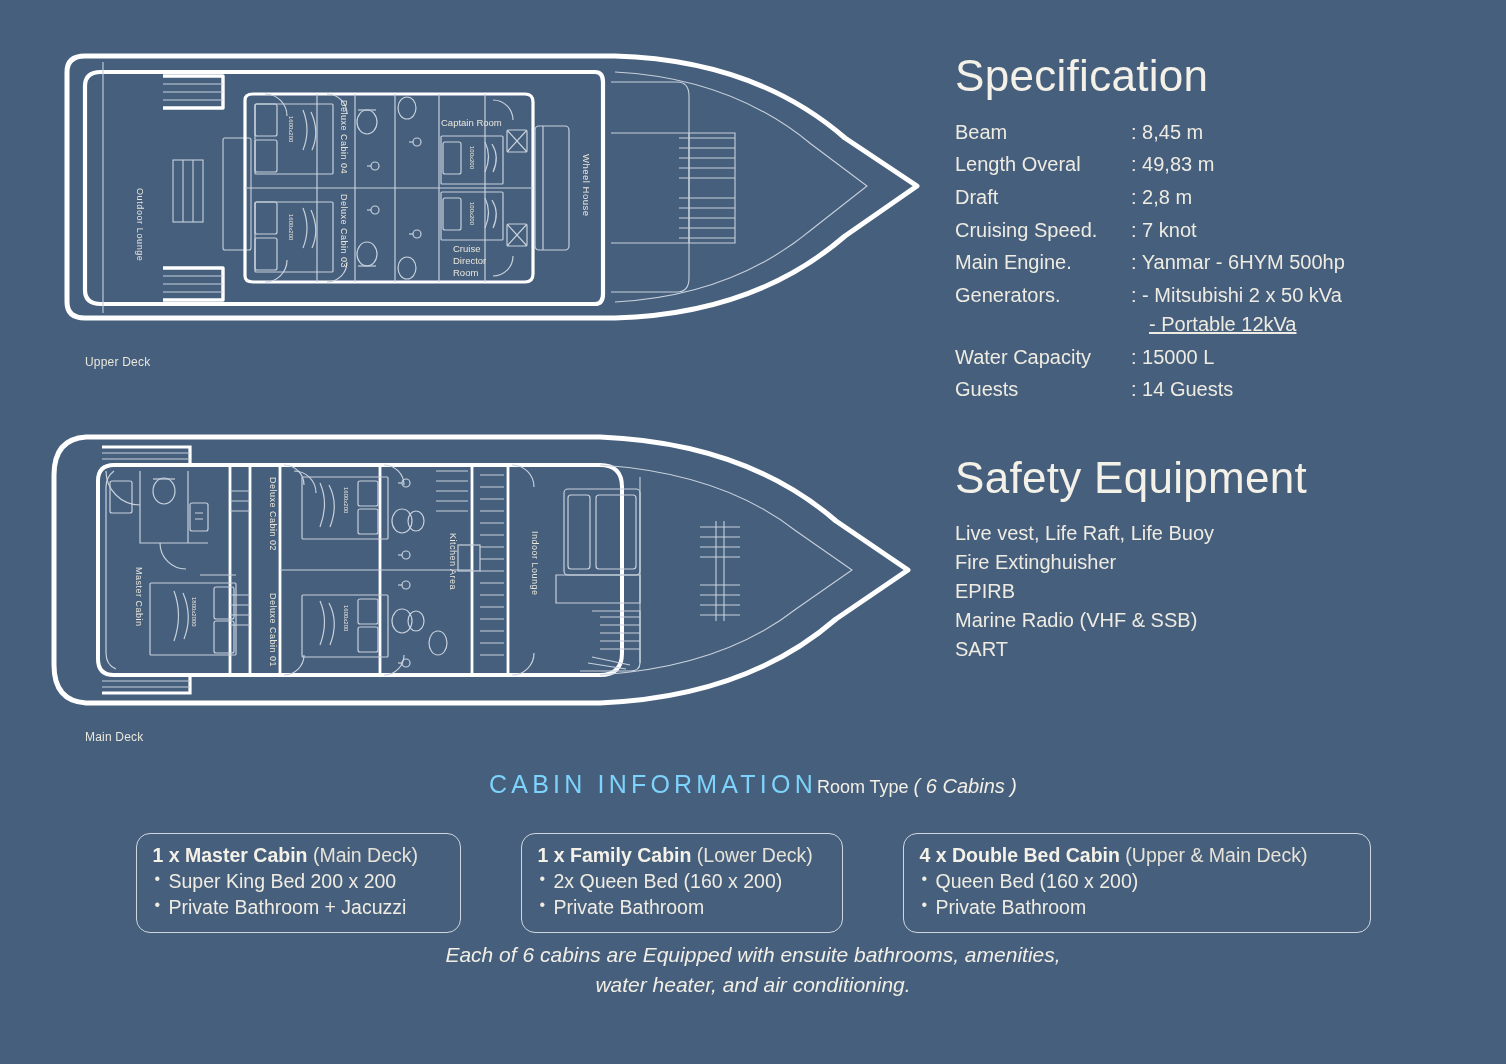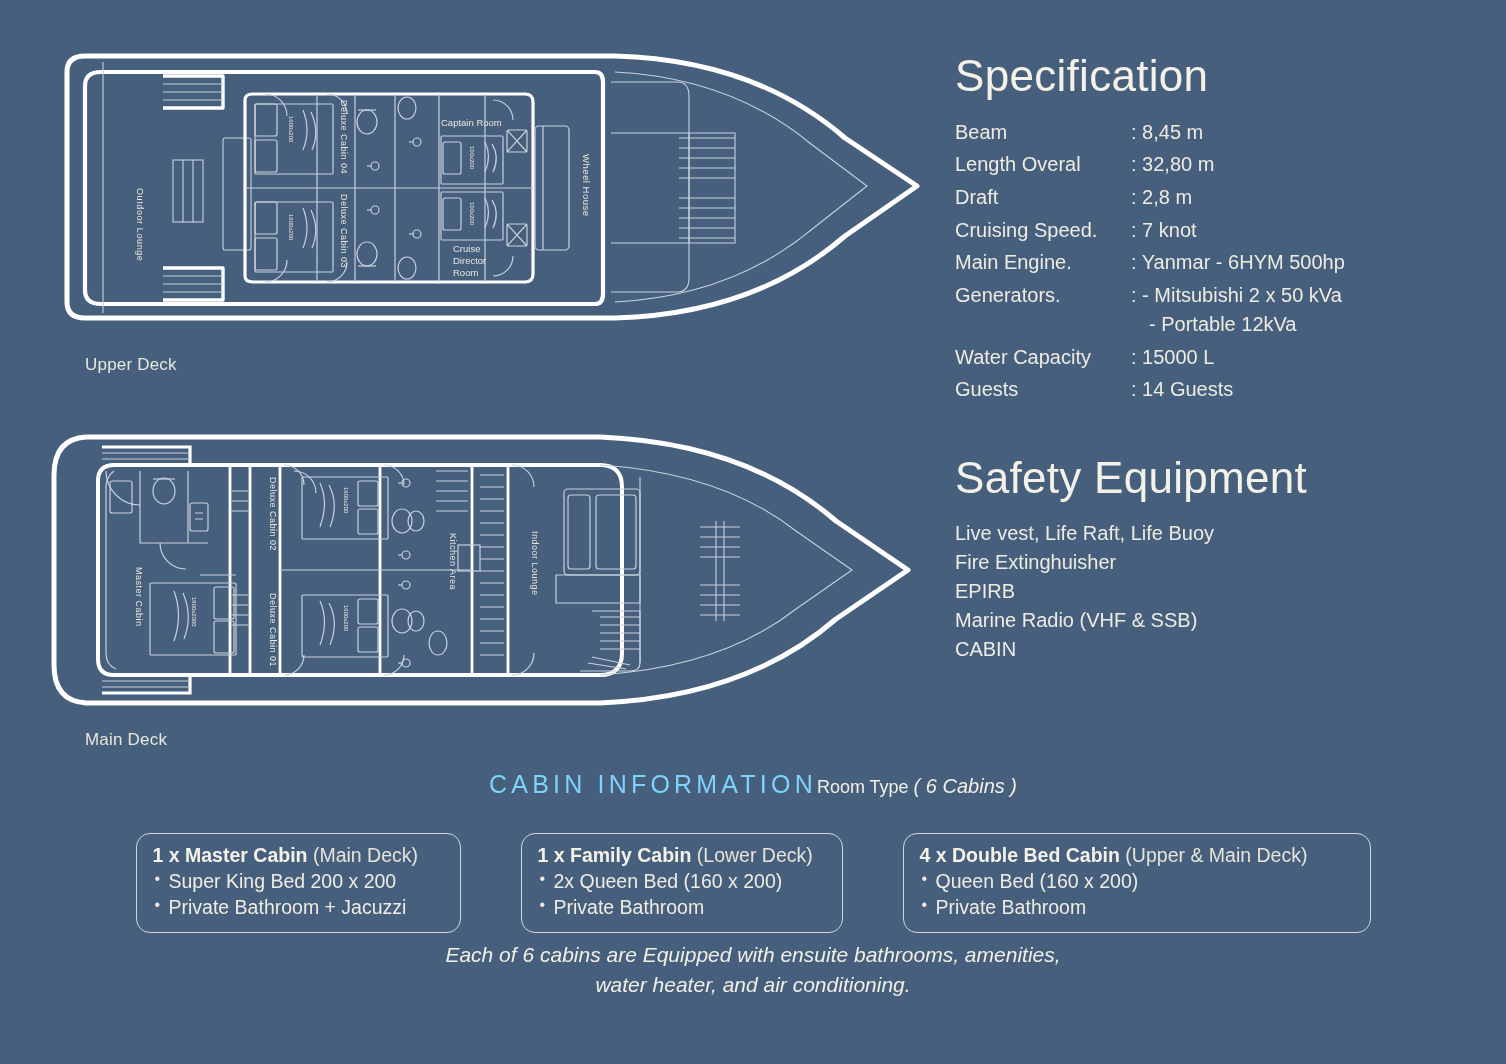--- a/index.html
+++ b/index.html
@@ -13,21 +13,21 @@
   }
   .page{position:relative;width:1506px;height:1064px;}
 
   
   .deck-block{position:absolute;}
   #upper-deck-block{left:55px;top:38px;width:880px;height:300px;}
   #main-deck-block{left:40px;top:425px;width:880px;height:290px;}
 
   .deck-caption{
     position:absolute;
-    font-size:17px;
+    font-size:12px;
     color:#e9e6dc;
     letter-spacing:.2px;
   }
   #upper-deck-caption{left:85px;top:355px;}
   #main-deck-caption{left:85px;top:730px;}
 
   .deck-svg{display:block;width:100%;height:100%;}
 
   
   .right-col{position:absolute;left:955px;top:52px;width:520px;}
@@ -43,21 +43,21 @@
   .spec-table{border-collapse:collapse;}
   .spec-table td{
     font-size:20px;
     color:#eeebe2;
     padding:3.5px 0;
     vertical-align:top;
     line-height:1.28;
   }
   .spec-label{width:176px;padding-right:6px;white-space:nowrap;}
   .spec-value{white-space:nowrap;}
-  .spec-row-gap td{padding-top:0px;}
+  .spec-row-gap td{padding-top:0px;text-decoration:underline;}
   .safety-list{margin:10px 0 0 0;padding:0;list-style:none;}
   .safety-list li{font-size:20px;color:#eeebe2;line-height:1.45;}
 
   
   .cabin-heading{
     position:absolute;left:0;top:770px;width:1506px;
     text-align:center;
     white-space:nowrap;
   }
   .cabin-heading .ci-main{
@@ -366,21 +366,21 @@
     <h1 class="section-title">Specification</h1>
 
     <table class="spec-table">
       <tbody>
         <tr>
           <td class="spec-label">Beam</td>
           <td class="spec-value">: 8,45 m</td>
         </tr>
         <tr>
           <td class="spec-label">Length Overal</td>
-          <td class="spec-value">: 32,80 m</td>
+          <td class="spec-value">: 49,83 m</td>
         </tr>
         <tr>
           <td class="spec-label">Draft</td>
           <td class="spec-value">: 2,8 m</td>
         </tr>
         <tr>
           <td class="spec-label">Cruising Speed.</td>
           <td class="spec-value">: 7 knot</td>
         </tr>
         <tr>
@@ -406,21 +406,21 @@
       </tbody>
     </table>
 
     <h1 class="section-title" id="safety-title">Safety Equipment</h1>
 
     <ul class="safety-list">
       <li>Live vest, Life Raft, Life Buoy</li>
       <li>Fire Extinghuisher</li>
       <li>EPIRB</li>
       <li>Marine Radio (VHF &amp; SSB)</li>
-      <li>CABIN</li>
+      <li>SART</li>
     </ul>
   </div>
 
   <div class="cabin-heading">
     <span class="ci-main">CABIN INFORMATION</span><span class="ci-sub">Room Type</span><span class="ci-count">( 6 Cabins )</span>
   </div>
 
   <div class="cabin-cards">
 
     <div class="cabin-card" id="cabin-card-0">

